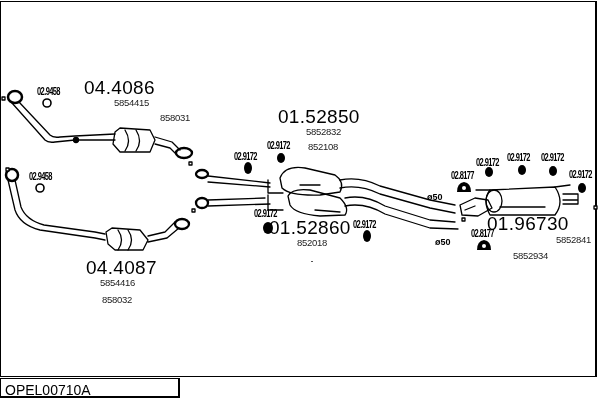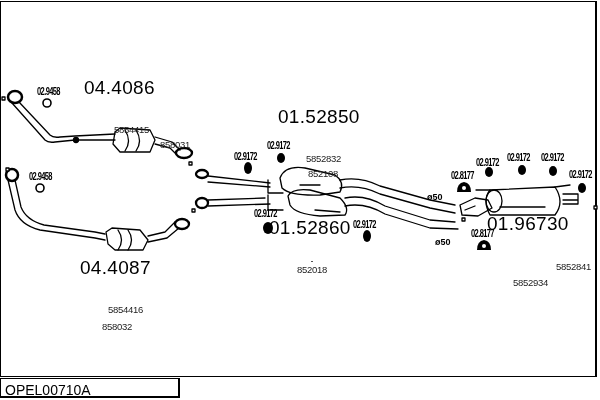--- a/index.html
+++ b/index.html
@@ -1,21 +1,21 @@
 <!DOCTYPE html>
 <html><head>
   <meta charset="utf-8">
   <style>
     html, body { margin:0; padding:0; background:#fff; }
     body { width:600px; height:400px; position:relative; overflow:hidden; font-family:"Liberation Sans", sans-serif; color:#000; }
     #diagram-frame { position:absolute; left:0; top:1px; width:597px; height:376px; border:1.5px solid #000; border-right-width:2px; box-sizing:border-box; }
     #diagram-svg { position:absolute; left:0; top:0; width:600px; height:400px; }
     .lbl { position:absolute; white-space:nowrap; line-height:1; }
     .part-no { font-size:19px; letter-spacing:0.3px; }
-    .oe-no { font-size:9.5px; color:#222; letter-spacing:-0.3px;margin-top:27px; }
+    .oe-no { font-size:9.5px; color:#222; letter-spacing:-0.3px; }
     .acc-no { font-size:10px; font-weight:bold; letter-spacing:-0.8px; transform:scaleX(0.75); transform-origin:left top; }
     .dia-lbl { font-size:9px; font-weight:bold; }
     #code-box { position:absolute; left:0; top:378px; width:180px; height:20px; border:1px solid #000; border-right-width:2px; border-bottom-width:2px; box-sizing:border-box; font-size:14px; padding:3px 0 0 4px; }
   </style>
 </head>
 <body>
 
 <div id="diagram-frame"></div>
 
 <svg id="diagram-svg" viewBox="0 0 600 400">
@@ -93,22 +93,22 @@
     <path d="M477 250 Q477 241 484 240 Q491 241 491 250 Z" fill="#000"></path>
     <circle cx="484" cy="246" r="2" fill="#fff"></circle>
     <rect x="311" y="261" width="2" height="1" fill="#555"></rect>
   </g>
 </svg>
 
 <span class="lbl part-no" style="left:84px;top:78px;">04.4086</span>
 <span class="lbl oe-no" style="left:114px;top:98px;">5854415</span>
 <span class="lbl oe-no" style="left:116px;top:113px;padding-left:44px;">858031</span>
 
-<span class="lbl part-no" style="left:80px;top:258px;">04.4087</span>
-<span class="lbl oe-no" style="left:108px;top:278px;">5854416</span>
+<span class="lbl part-no" style="left:86px;top:258px;">04.4087</span>
+<span class="lbl oe-no" style="left:100px;top:278px;">5854416</span>
 <span class="lbl oe-no" style="left:102px;top:295px;">858032</span>
 
 <span class="lbl part-no" style="left:278px;top:107px;">01.52850</span>
 <span class="lbl oe-no" style="left:306px;top:127px;">5852832</span>
 <span class="lbl oe-no" style="left:308px;top:142px;">852108</span>
 
 <span class="lbl part-no" style="left:269px;top:218px;">01.52860</span>
 <span class="lbl oe-no" style="left:297px;top:238px;">852018</span>
 
 <span class="lbl part-no" style="left:487px;top:214px;text-align:right;">01.96730</span>

